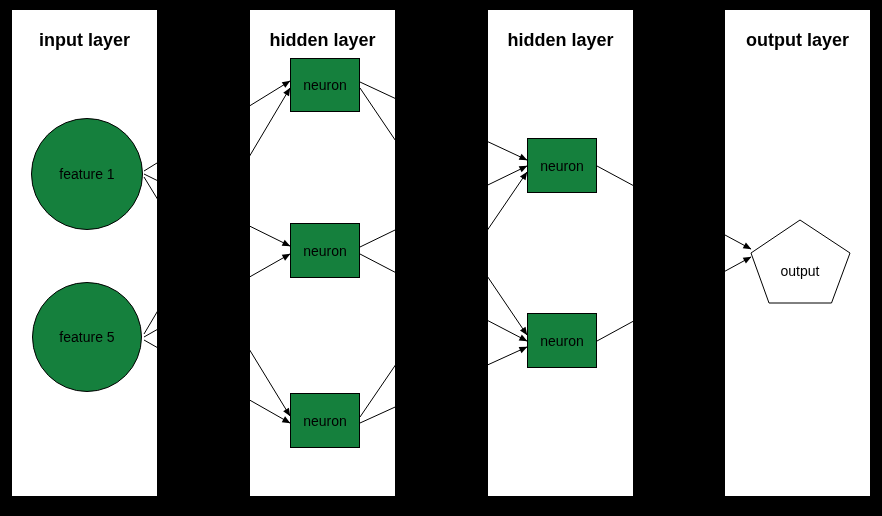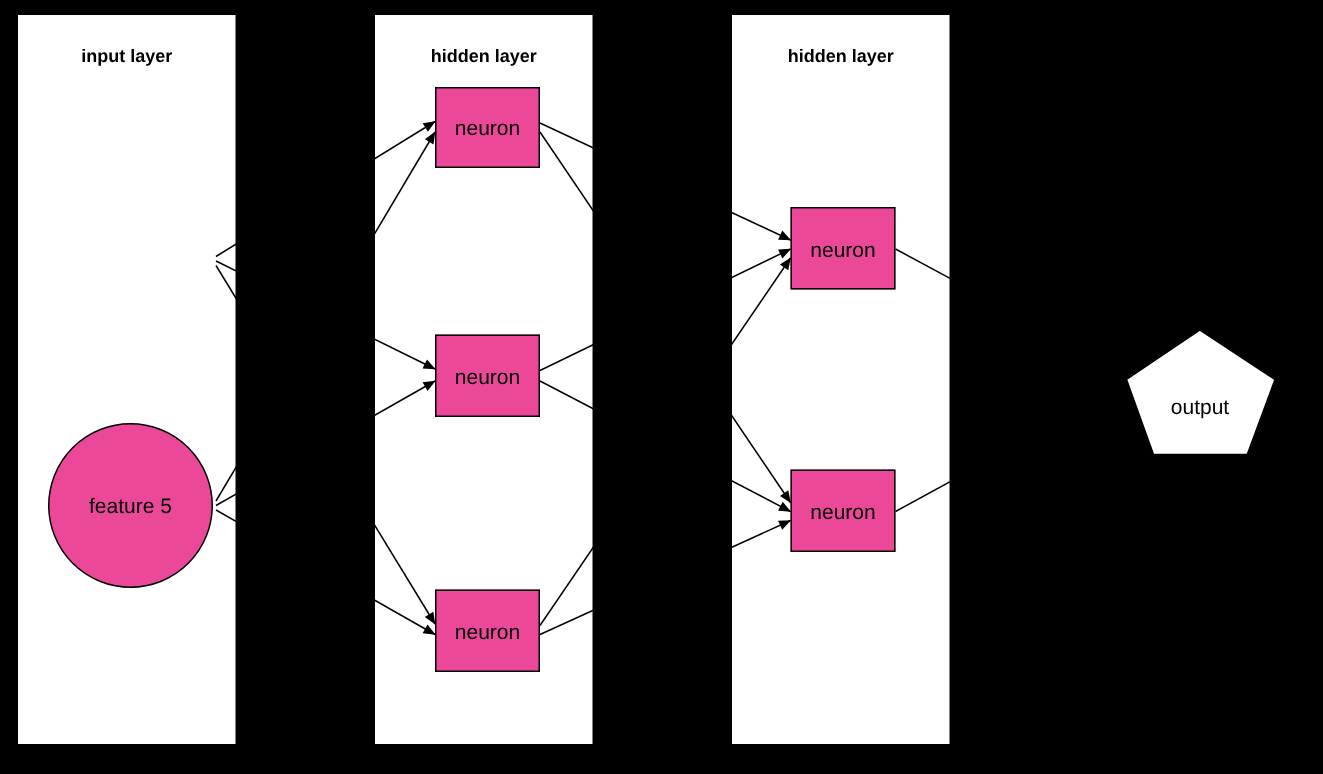--- a/index.html
+++ b/index.html
@@ -18,29 +18,29 @@
     width: 145px; height: 486px;
     background: #ffffff;
     z-index: 1;
   }
   .panel-title {
     position: absolute;
     top: 20px; left: 0;
     width: 100%;
     text-align: center;
     font-weight: bold;
-    font-size: 12px;
+    font-size: 18px;
     color: #000000;
   }
   .node {
     position: absolute;
     display: flex;
     align-items: center;
     justify-content: center;
-    background: #ec4899;
+    background: #15803d;
     border: 1px solid #000000;
     box-sizing: border-box;
     color: #000000;
     font-size: 14px;
     z-index: 2;
   }
   .circle { border-radius: 50%; }
   .pent-svg {
     position: absolute;
     z-index: 2;
@@ -65,21 +65,27 @@
 
   <div class="panel" style="left:12px">
     <div class="panel-title">input layer</div>
   </div>
   <div class="panel" style="left:250px">
     <div class="panel-title">hidden layer</div>
   </div>
   <div class="panel" style="left:488px">
     <div class="panel-title">hidden layer</div>
   </div>
+  <div class="panel" style="left:725px">
+    <div class="panel-title">output layer</div>
+  </div>
 
+  <div class="node circle" style="left:31px;top:118px;width:112px;height:112px">
+    <span>feature 1</span>
+  </div>
   <div class="node circle" style="left:32px;top:282px;width:110px;height:110px">
     <span>feature 5</span>
   </div>
 
   <div class="node" style="left:290px;top:58px;width:70px;height:54px">
     <span>neuron</span>
   </div>
   <div class="node" style="left:290px;top:223px;width:70px;height:55px">
     <span>neuron</span>
   </div>

